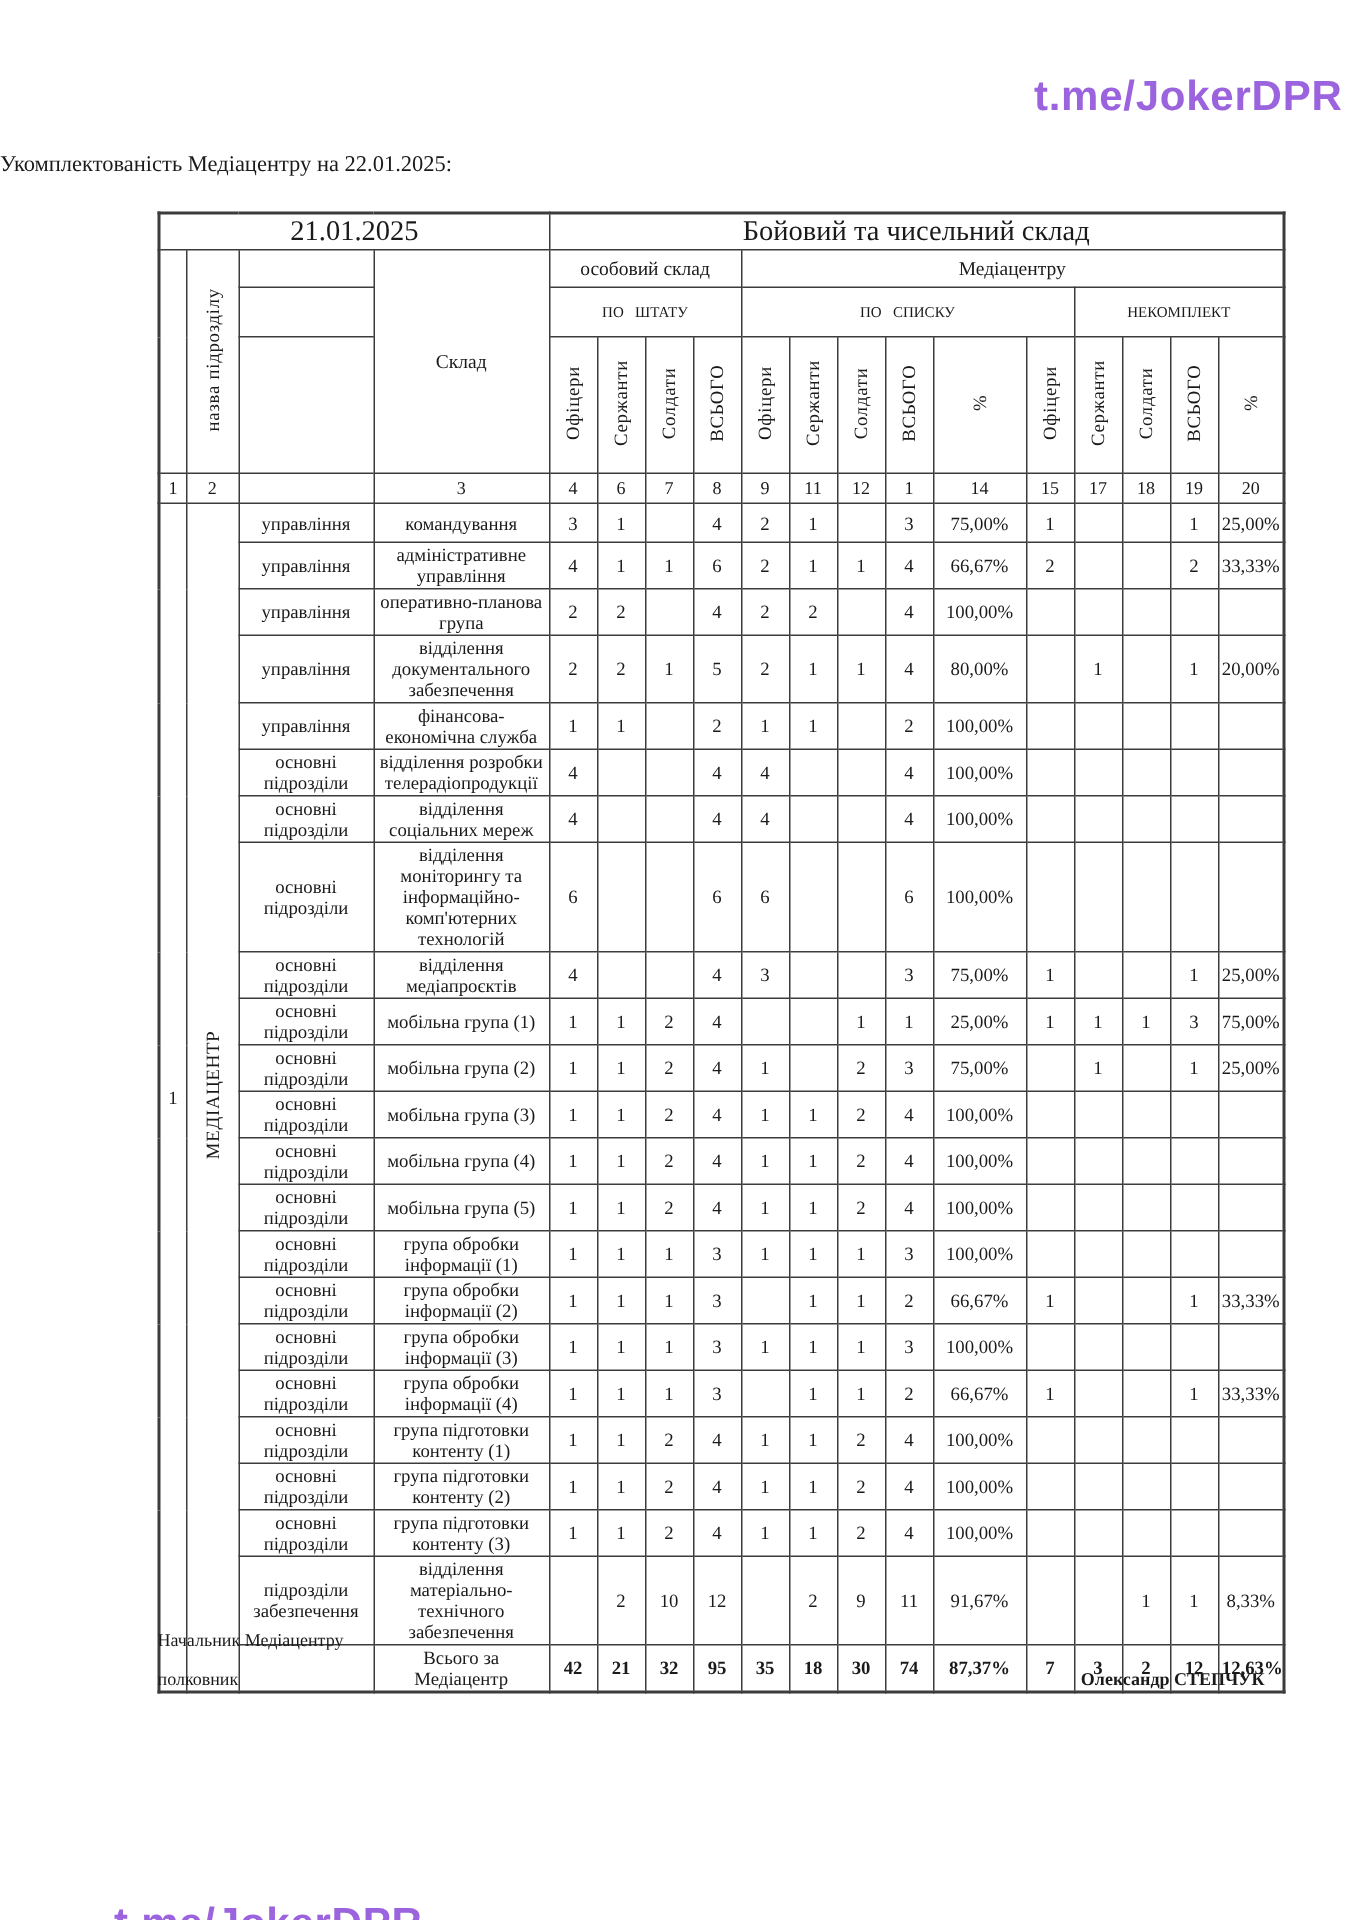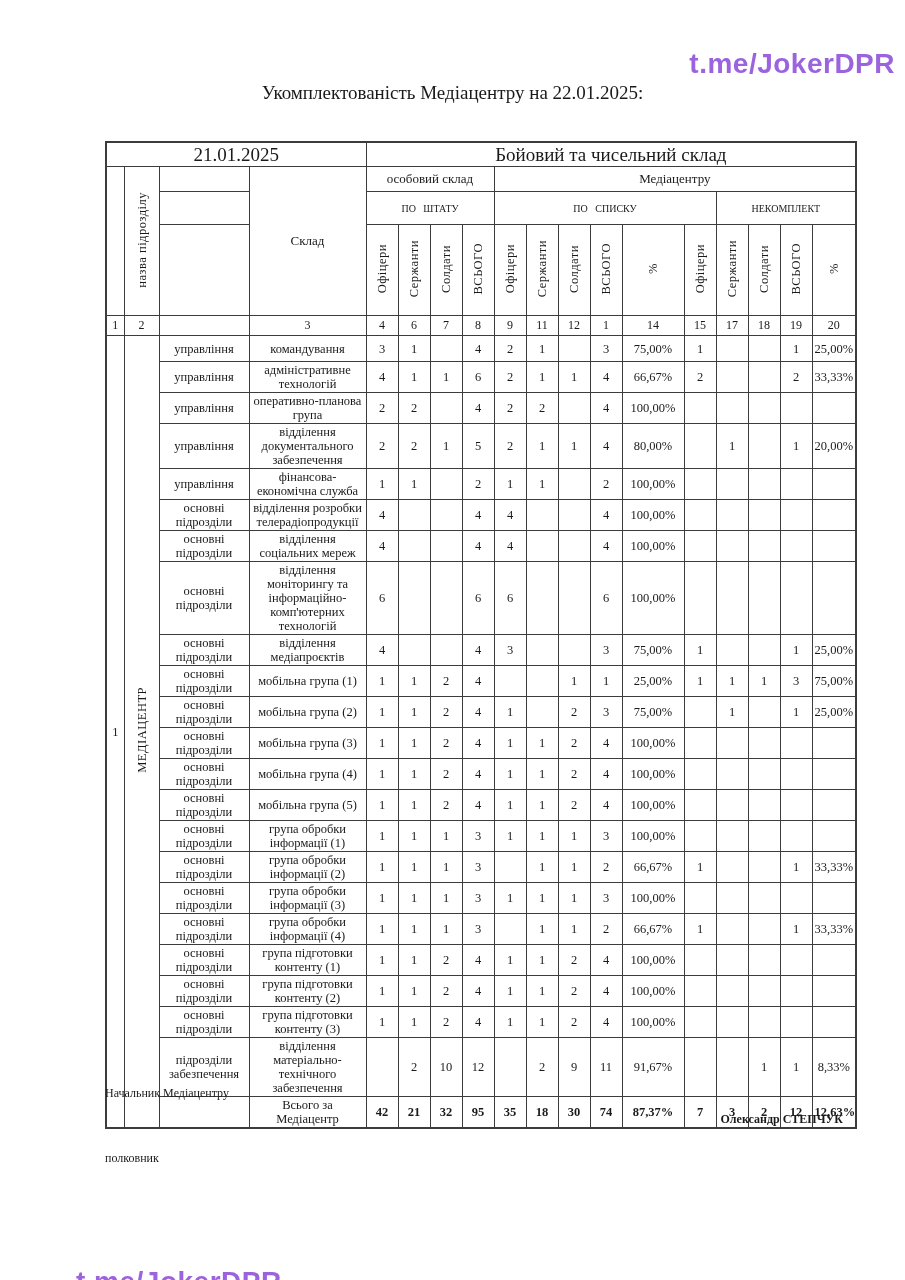--- a/index.html
+++ b/index.html
@@ -16,23 +16,23 @@
     font-family:"Liberation Sans", sans-serif;
     font-weight:bold;
     font-size:28px;
     letter-spacing:0.5px;
     margin-top:40px;
   }
   .watermark.top{top:8px;right:10px;}
   .watermark.bottom{top:1226px;left:76px;}
   .title{
     position:absolute;
-    top:82px;left:0;width:100%;
-    text-align:center;
-    font-size:19px;
+    top:102px;left:0;width:100%;
+    text-align:left;
+    font-size:15px;
   }
   table.doc{
     position:absolute;
     top:141px;left:105px;
     width:750px;
     border-collapse:collapse;
     table-layout:fixed;
     border:2px solid #3c3c3c;
   }
   table.doc td{
@@ -62,21 +62,21 @@
   td.val{ white-space:nowrap; }
   td.pct{ font-size:12px; white-space:nowrap;}
   td.group-num{ font-size:12.5px; }
   tbody tr{height:26px;}
   tr.bold td.val, tr.bold td.pct{ font-weight:bold;margin-top:16px; }
   .footer-line{
     position:absolute;
     font-size:12px;
   }
   .f1{top:1086px;left:105px;}
-  .f2{top:1151px;left:105px;}
+  .f2{top:1112px;left:105px;}
   .f3{top:1112px;right:62px;font-weight:bold;}
 </style>
 </head>
 <body>
 
 <div>
 
   <div class="watermark top" style="color: rgb(155, 99, 221);">t.me/JokerDPR</div>
 
   <div class="title">Укомплектованість Медіацентру на 22.01.2025:</div>
@@ -175,21 +175,21 @@
           <td class="val">3</td>
           <td class="pct">75,00%</td>
           <td class="val">1</td>
           <td class="val"></td>
           <td class="val"></td>
           <td class="val">1</td>
           <td class="pct">25,00%</td>
         </tr>
         <tr>
           <td class="cat">управління</td>
-          <td class="nm">адміністративне технологій</td>
+          <td class="nm">адміністративне управління</td>
           <td class="val">4</td>
           <td class="val">1</td>
           <td class="val">1</td>
           <td class="val">6</td>
           <td class="val">2</td>
           <td class="val">1</td>
           <td class="val">1</td>
           <td class="val">4</td>
           <td class="pct">66,67%</td>
           <td class="val">2</td>

